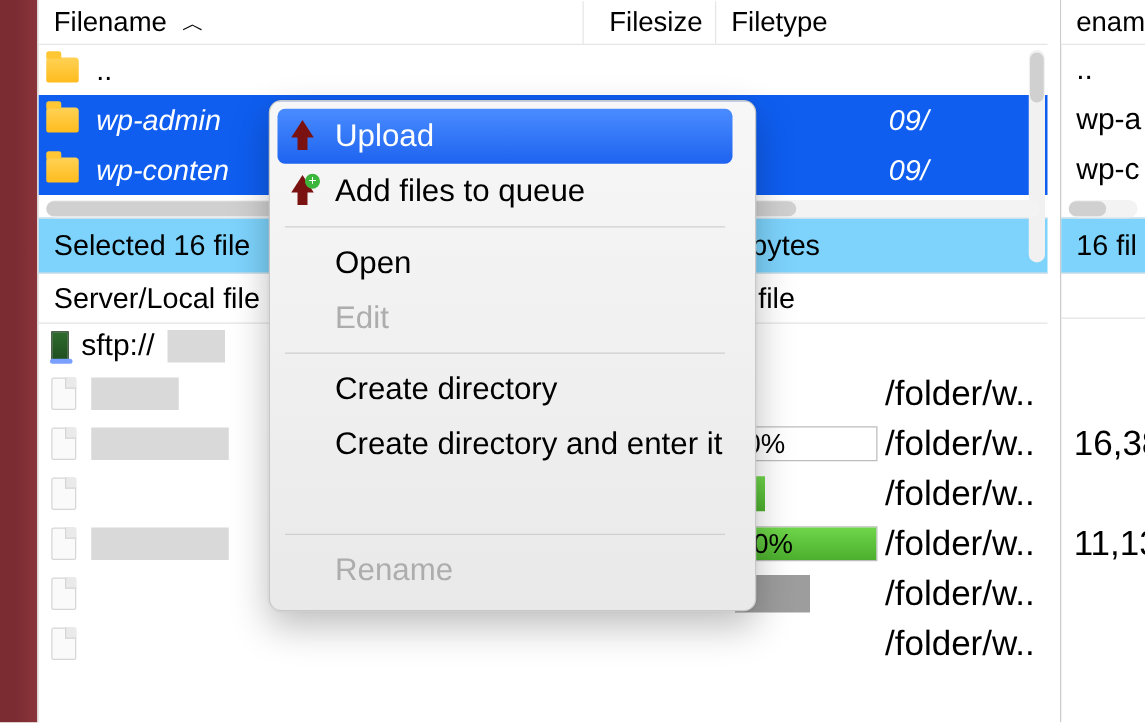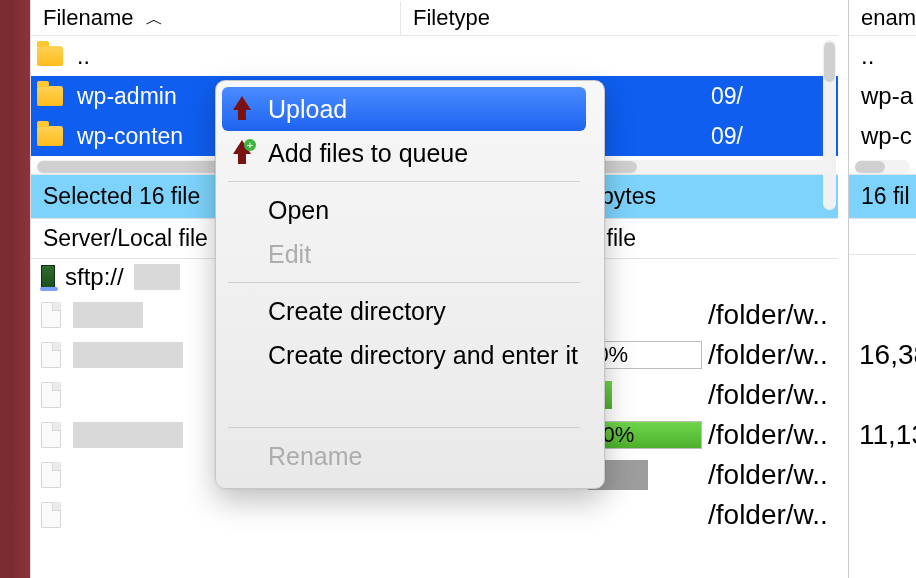--- a/index.html
+++ b/index.html
@@ -47,21 +47,21 @@
     font-size: 18px; line-height: 1;
   }
 
   
   .rows { }
   .row {
     display: flex; align-items: center;
     height: 40px;
     padding-left: 6px;
   }
-  .row.sel { background: #0f5ef0; color: #fff; }
+  .row.sel { background: #0f5ef0; color: #fff; font-style: italic; }
   .row .folder-ico {
     width: 26px; height: 20px;
     background: linear-gradient(#ffd255,#ffbc1e);
     border-radius: 3px 3px 2px 2px;
     margin-right: 14px;
     position: relative;
     flex: 0 0 auto;
   }
   .row .folder-ico::before {
     content: ""; position: absolute; top: -5px; left: 0;
@@ -192,23 +192,26 @@
   .sel-block { background:#9d9d9d; }
 </style>
 </head>
 <body>
 
 <div class="left-edge"></div>
 
 <div class="panel-left">
 
   <div class="hdr">
-    <div class="hdr-cell" style="width:370px">
+    <div class="hdr-cell" style="width:436px">
       <span>Filename</span>
       <span class="sort-caret">︿</span>
+    </div>
+    <div class="hdr-cell" style="width:106px;text-align:right">
+      <span>Filesize</span>
     </div>
     <div class="hdr-cell" style="width:250px">
       <span>Filetype</span>
     </div>
   </div>
 
   <div class="rows" style="position:relative">
     <div class="row">
       <span class="folder-ico"></span>
       <span class="name">..</span>

